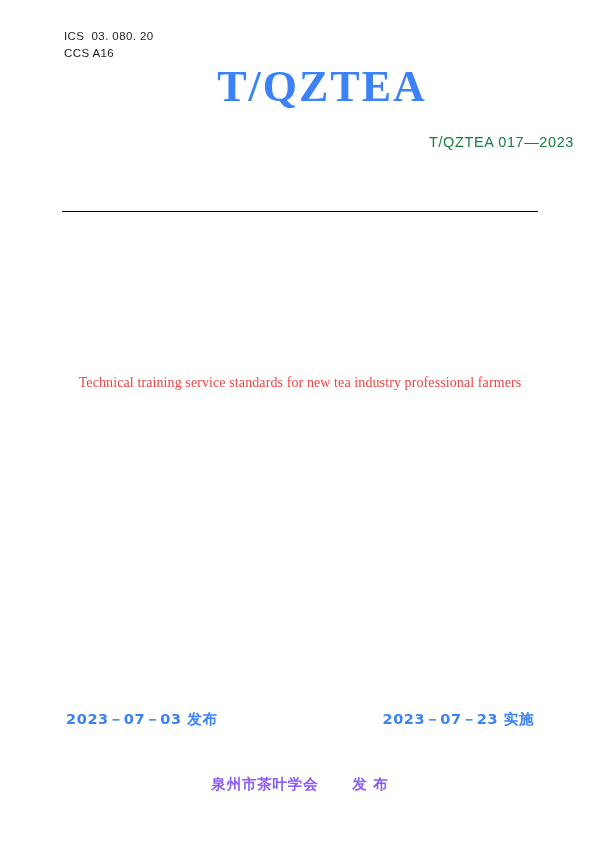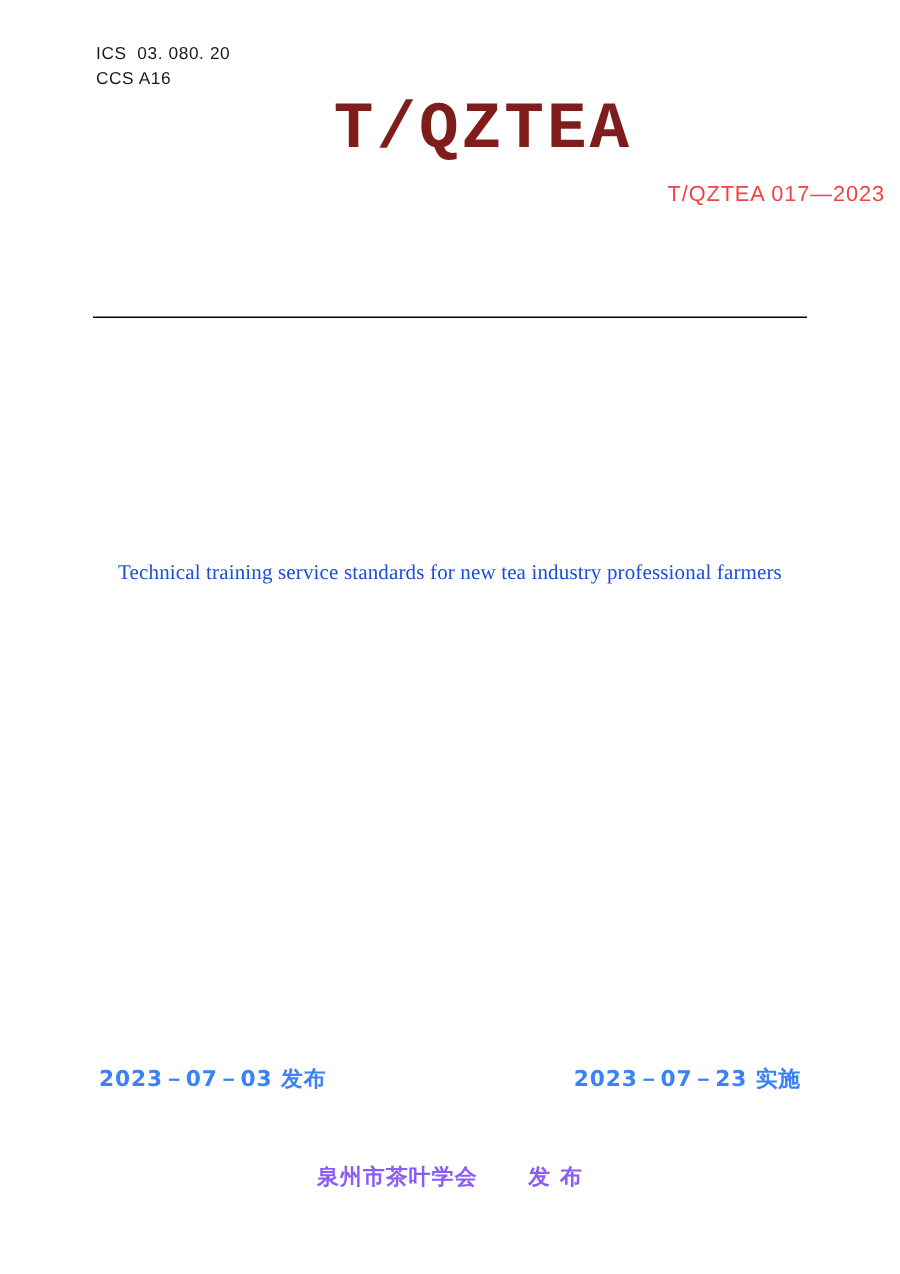--- a/index.html
+++ b/index.html
@@ -38,46 +38,46 @@
 
   
   .org-block {
     position: absolute;
     left: 0;
     right: 0;
     top: 62px;
     text-align: center;
   }
   .org-latin {
-    font-family: Liberation Mono, monospace;
+    font-family: Liberation Serif, serif;
     font-weight: bold;
     font-size: 44px;
     letter-spacing: 2px;
     line-height: 50px;
-    color: #7f1d1d;
+    color: #3b82f6;
     padding-left: 44px;
   }
   .org-cn {
     margin-top: 8px;
     font-family: "DejaVu Sans", sans-serif;
     font-weight: bold;
     font-size: 26px;
     letter-spacing: 9px;
     line-height: 34px;
     text-indent: 9px;
     color: #000;
   }
   .std-no {
-    margin-top: 10px;
+    margin-top: 22px;
     text-align: right;
-    padding-right: 10px;
+    padding-right: 26px;
     font-family: "Liberation Sans", sans-serif;
     font-size: 14.5px;
     letter-spacing: 0.6px;
-    color: #ef4444;
+    color: #15803d;
   }
 
   .rule {
     position: absolute;
     left: 62px;
     right: 62px;
     top: 211px;
     border-top: 1.6px solid #000;
   }
 
@@ -96,21 +96,21 @@
   }
   .title-en {
     position: absolute;
     left: 0;
     right: 0;
     top: 375px;
     text-align: center;
     font-family: "Liberation Serif", serif;
     font-size: 14px;
     letter-spacing: 0.1px;
-    color: #1d4ed8;
+    color: #ef4444;
   }
 
   
   .dates {
     position: absolute;
     left: 66px;
     right: 66px;
     top: 710px;
     display: flex;
     justify-content: space-between;

